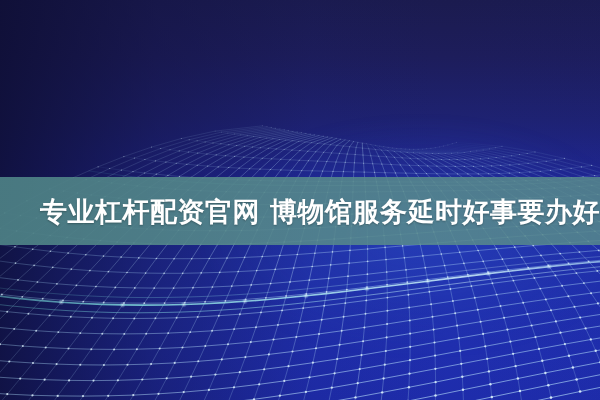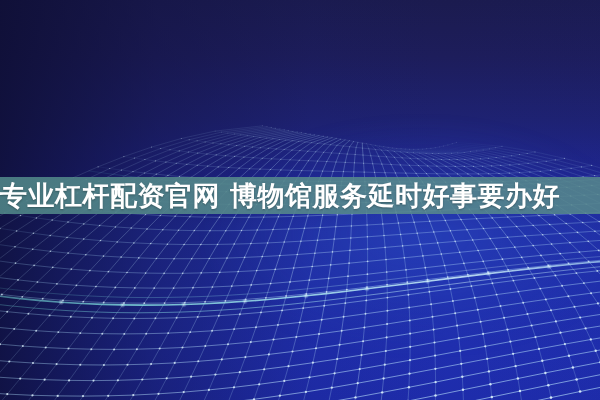--- a/index.html
+++ b/index.html
@@ -63,25 +63,25 @@
     display: block;
     width: 600px;
     height: 400px;
   }
   
   .text-band {
     position: absolute;
     left: 0;
     top: 177px;
     width: 600px;
-    height: 37px;
+    height: 68px;
     background: rgba(86,136,140,0.86);
     display: flex;
     align-items: center;
-    justify-content: flex-start;
+    justify-content: flex-end;
   }
   .band-sheen {
     position: absolute;
     inset: 0;
     background: linear-gradient(to right,
         rgba(70,122,128,0.55) 0%,
         rgba(80,132,136,0.30) 40%,
         rgba(96,148,150,0.08) 72%,
         rgba(104,156,156,0.00) 100%);
     pointer-events: none;

